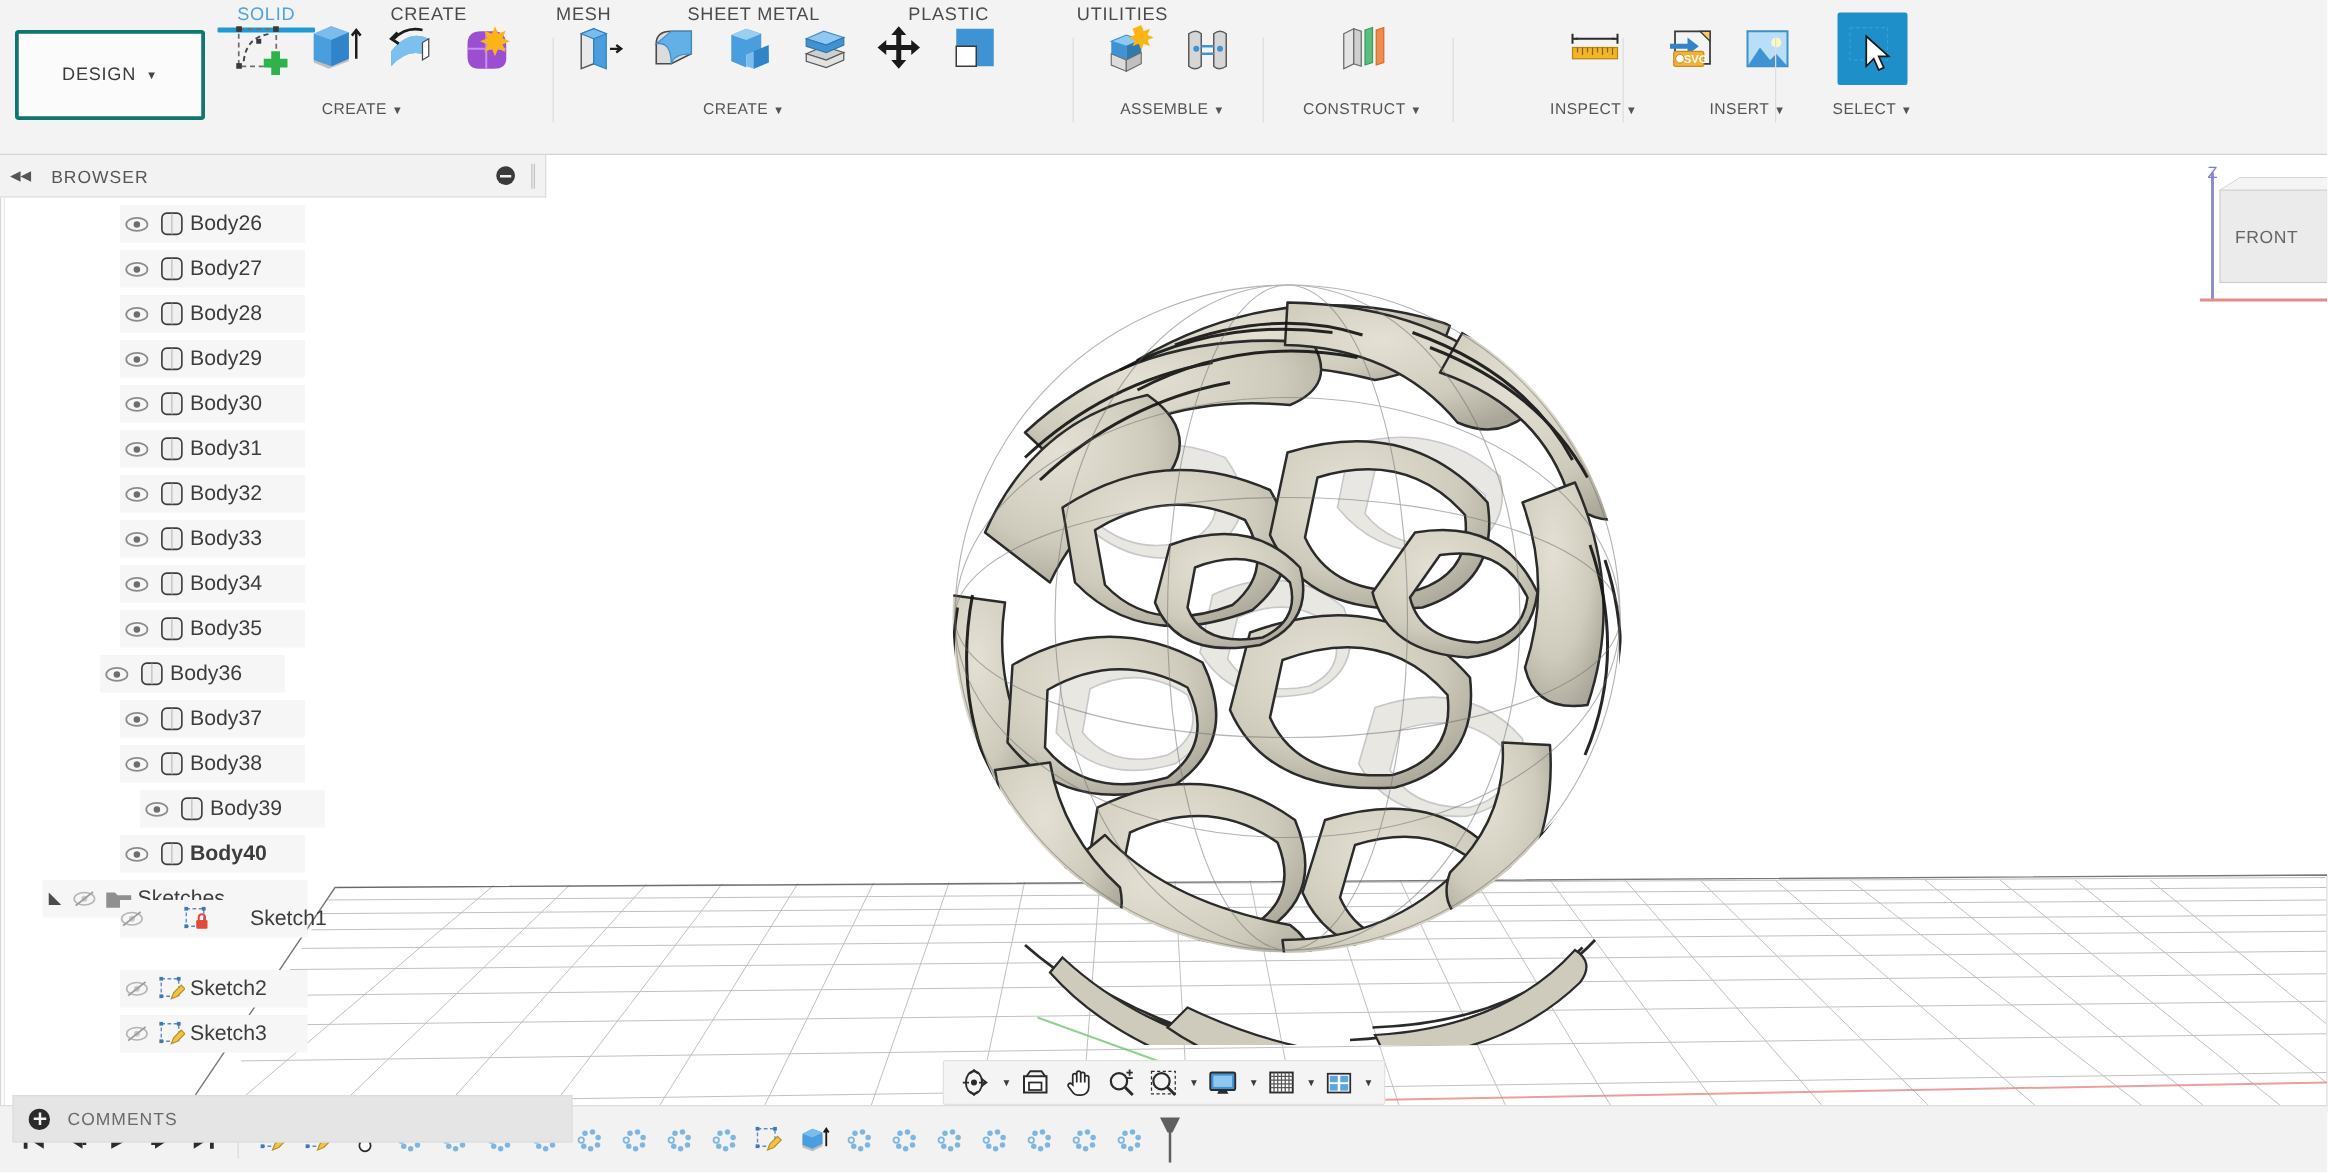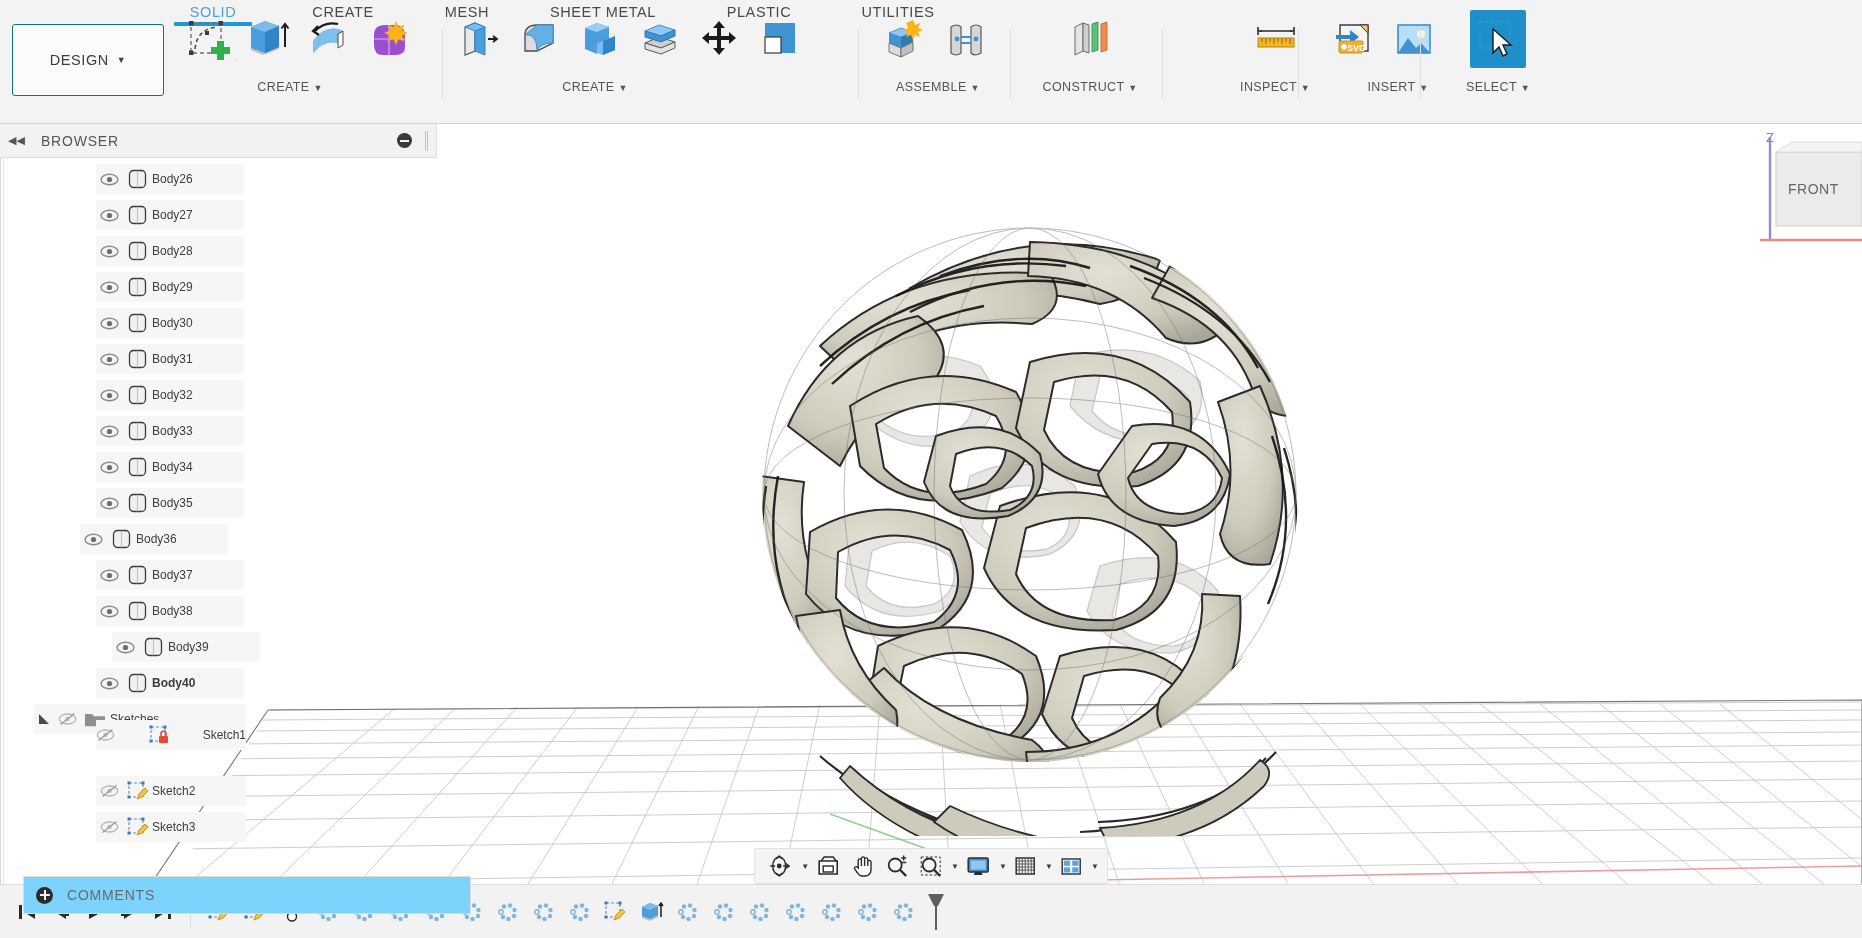--- a/index.html
+++ b/index.html
@@ -28,21 +28,21 @@
   }
   .tab.active { color: #4ba3e3; }
   .tab .uline {
     position: absolute; left: 2px; right: 2px; bottom: 0; height: 4px;
     background: #1e9ad6; border-radius: 1px;
   }
 
   
   .design-box {
     position: absolute; left: 12px; top: 24px; width: 152px; height: 72px;
-    background: #fbfbfb; border: 1px solid #0f766e; border-radius: 3px;
+    background: #fbfbfb; border: 3px solid #0f766e; border-radius: 3px;
     display: flex; align-items: center; justify-content: center;
     font-size: 14.5px; color: #3c3c3c; letter-spacing: 0.6px;
     cursor: pointer;
   }
   .design-box .caret { margin-left: 8px; font-size: 9px; color:#444; }
   .ribbon-panel { position: absolute; top: 0; height: 100px; }
   .ribbon-panel .icons {
     position: absolute; left: 0; top: 8px; height: 62px;
     display: flex; align-items: center; gap: 4px;
   }
@@ -91,30 +91,30 @@
     position: absolute; left: 0; top: 34px; width: 437px; height: 726px;
   }
   .tree-left-rail {
     position: absolute; left: 0; top: 0; width: 4px; height: 726px;
     border-left: 1px solid #d8d8d8; border-right: 1px solid #e8e8e8;
   }
   .node {
     position: absolute; height: 30px; display: flex; align-items: center;
     background: #f6f6f6; cursor: pointer; white-space: nowrap;
   }
-  .node .lbl { font-size: 12px; color: #3d3d3d; }
+  .node .lbl { font-size: 17px; color: #3d3d3d; }
   .eye { width: 26px; display:flex; justify-content:center; cursor:pointer; }
   .arrow-tri { width: 20px; display:flex; justify-content:center; }
   .node-ico { width: 30px; display:flex; justify-content:center; }
 
   
   .comments {
     position: absolute; left: 10px; bottom: 24px; width: 448px; height: 38px;
-    background: #7dd3fc; border: 1px solid #dcdcdc;
-    display: flex; align-items: center; z-index: 55; margin-left: 13px;
+    background: #e5e5e5; border: 1px solid #dcdcdc;
+    display: flex; align-items: center; z-index: 55;
   }
   .comments .plus {
     margin-left: 12px; width: 17px; height: 17px; border-radius: 50%;
     background: #2b2b2b; position: relative; cursor: pointer;
   }
   .comments .plus::before { content:""; position:absolute; left:3.5px; top:7.5px; width:10px; height:2px; background:#f2f2f2; }
   .comments .plus::after  { content:""; position:absolute; left:7.5px; top:3.5px; width:2px; height:10px; background:#f2f2f2; }
   .comments .ctext { margin-left: 14px; font-size: 14px; color: #6a6a6a; letter-spacing: 0.8px; }
 
   

